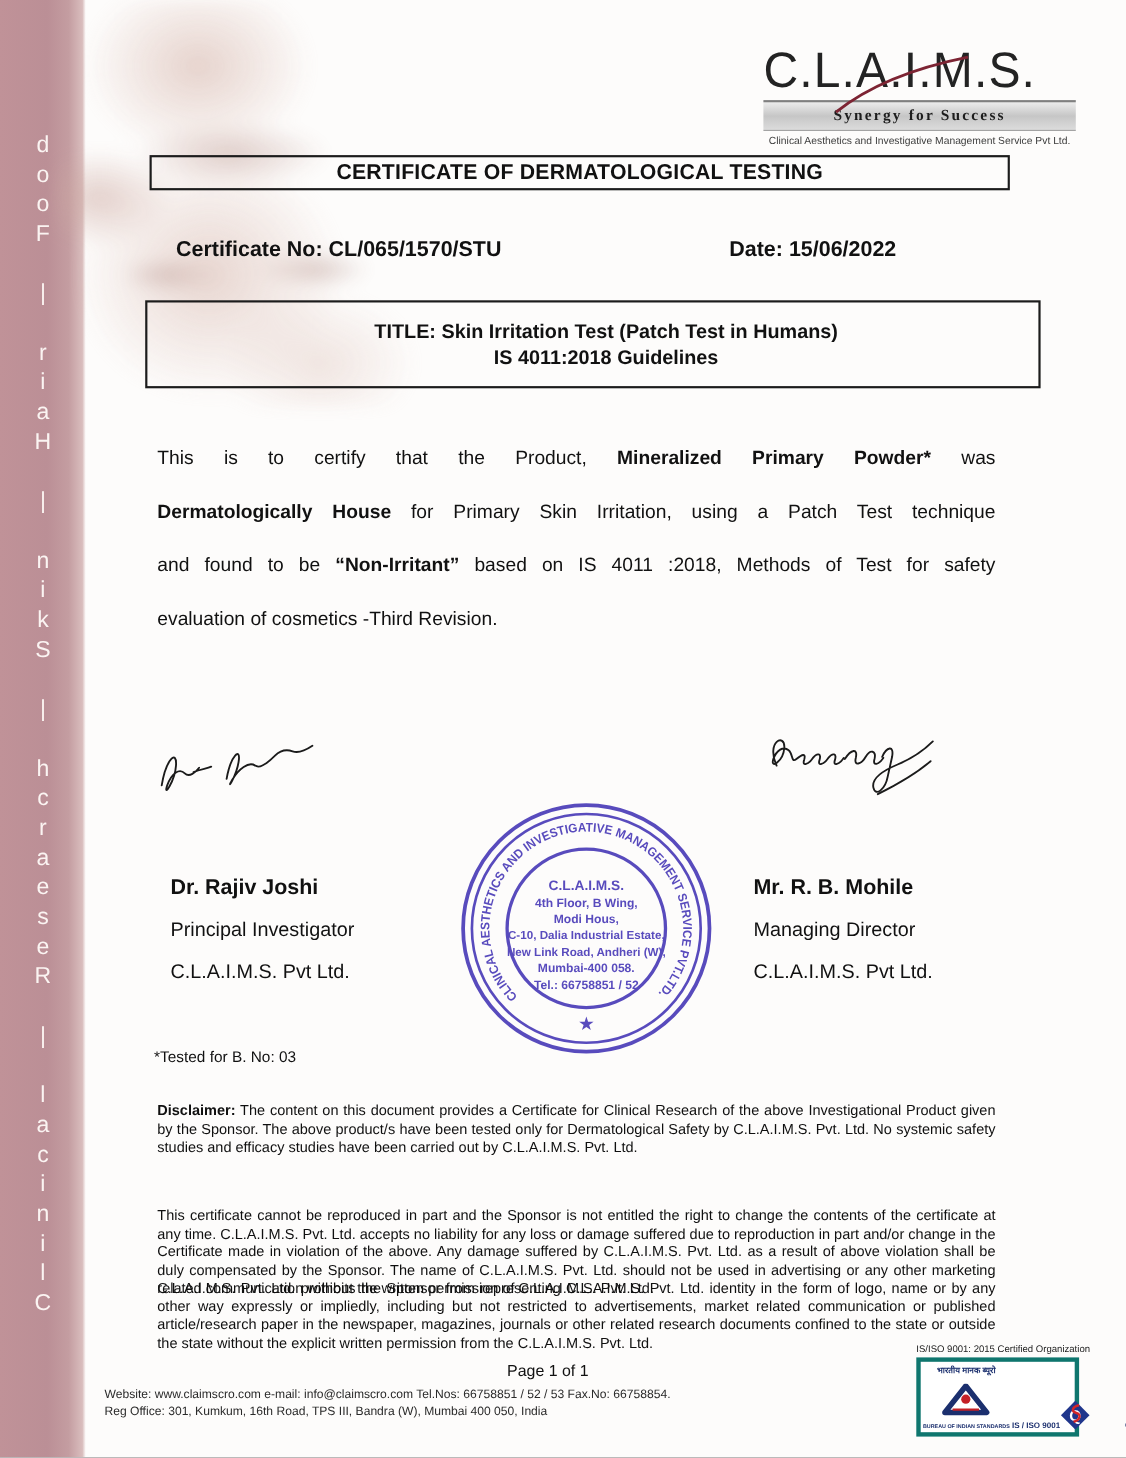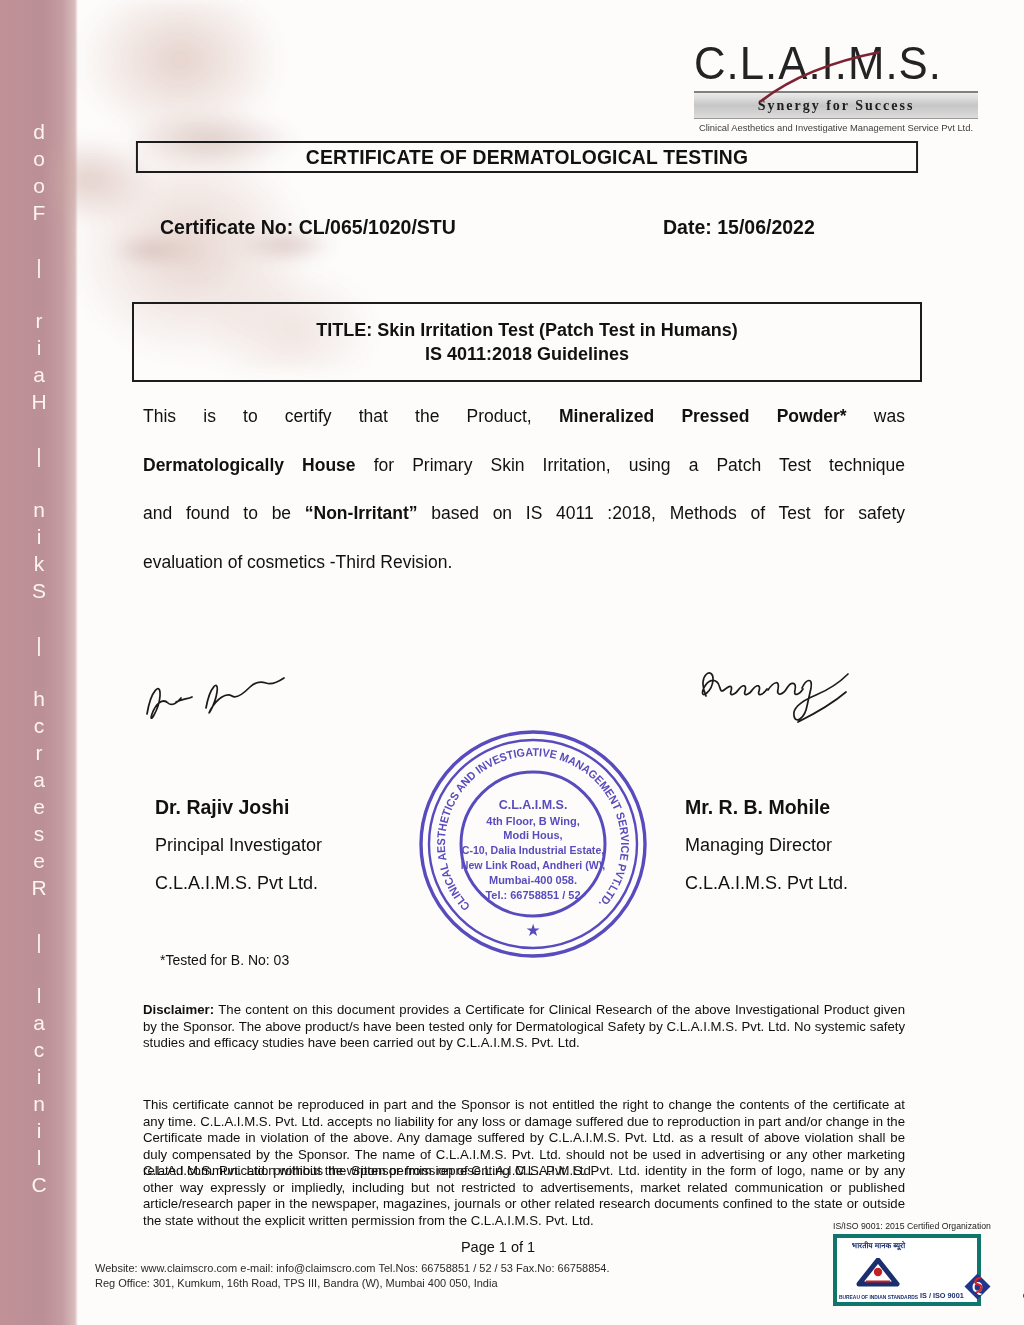--- a/index.html
+++ b/index.html
@@ -35,23 +35,23 @@
             font-size:14px;font-weight:700;letter-spacing:2px;color:#1d1d1d;font-family:Liberation Serif, serif;}
   .logo-sub{margin-top:3px;font-size:9.4px;color:#3d3d3d;text-align:center;white-space:nowrap;}
 
   
   .cert-title-box{position:absolute;left:132px;top:141px;width:786px;height:28px;
                   border:2px solid #1c1c1c;display:flex;align-items:center;justify-content:center;
                   font-size:19.5px;font-weight:700;letter-spacing:.2px;transform:scaleX(.99);}
   .cert-no-row{position:absolute;left:160px;top:216px;width:745px;font-size:19.5px;font-weight:700;}
   .cert-date{position:absolute;left:503px;top:0;}
 
-  .title-box{position:absolute;left:132px;top:302px;width:786px;height:76px;border:2px solid #1c1c1c;
+  .title-box{position:absolute;left:132px;top:273px;width:786px;height:76px;border:2px solid #1c1c1c;
              display:flex;flex-direction:column;align-items:center;justify-content:center;gap:3px;
-             font-size:18px;font-weight:700;}
+             font-size:18px;font-weight:700;padding-left:24px;}
 
   
   .body-text{position:absolute;left:143px;top:392px;width:762px;font-size:17.5px;line-height:48.5px;}
   .body-line{text-align:justify;}
   .body-line.jl{text-align-last:justify;}
   .body-line b{font-weight:700;}
 
   
   .sig{position:absolute;}
   .sig-left{left:140px;top:672px;}
@@ -59,21 +59,21 @@
   .sig path{stroke:#1b1b1b;stroke-width:1.7;fill:none;stroke-linecap:round;}
 
   .name-block{position:absolute;top:788px;line-height:38px;font-size:18px;}
   .name-block .nm{font-size:19.5px;font-weight:700;}
   .nb-left{left:155px;}
   .nb-right{left:685px;}
 
   
   .stamp{position:absolute;left:416px;top:727px;opacity:.92;}
 
-  .tested-for{position:absolute;left:160px;top:952px;font-size:14px;}
+  .tested-for{position:absolute;left:140px;top:952px;font-size:14px;}
 
   
   .disc{position:absolute;left:143px;width:762px;font-size:13.2px;line-height:16.5px;
         text-align:justify;color:#101010;}
   .disc b{font-weight:700;}
   .disc-1{top:1002px;}
   .disc-2{top:1097px;}
   .disc-3{top:1163px;}
 
   
@@ -152,31 +152,31 @@
       <span>Synergy for Success</span>
     </div>
     <div class="logo-sub">Clinical Aesthetics and Investigative Management Service Pvt Ltd.</div>
   </div>
 
   <div class="cert-title-box">
     <span>CERTIFICATE OF DERMATOLOGICAL TESTING</span>
   </div>
 
   <div class="cert-no-row">
-    <span><span>Certificate No: </span><span>CL/065/1020/STU</span></span>
+    <span><span>Certificate No: </span><span>CL/065/1570/STU</span></span>
     <span class="cert-date"><span>Date: </span><span>15/06/2022</span></span>
   </div>
 
   <div class="title-box">
     <div>TITLE: Skin Irritation Test (Patch Test in Humans)</div>
     <div>IS 4011:2018 Guidelines</div>
   </div>
 
   <div class="body-text">
-    <div class="body-line jl"><span>This is to certify that the Product, </span><b>Mineralized Pressed Powder*</b><span> was</span></div>
+    <div class="body-line jl"><span>This is to certify that the Product, </span><b>Mineralized Primary Powder*</b><span> was</span></div>
     <div class="body-line jl"><b>Dermatologically House</b><span> for Primary Skin Irritation, using a Patch Test technique</span></div>
     <div class="body-line jl"><span>and found to be </span><b>“Non-Irritant”</b><span> based on IS 4011 :2018, Methods of Test for safety</span></div>
     <div class="body-line"><span>evaluation of cosmetics -Third Revision.</span></div>
   </div>
 
   <svg class="sig sig-left" width="152" height="62" viewBox="0 0 152 62">
     <path d="M7,42 C11,18 21,9 20,24 C19,38 8,54 12,42 C16,31 23,26 28,31 C32,35 38,30 41,26 M36,30 C42,27 48,27 52,25"></path>
     <path d="M66,36 C70,14 79,7 77,20 C75,34 65,48 71,37 C77,27 86,20 92,24 C96,27 104,21 110,15 C114,11 120,9 126,11 C131,13 138,10 144,6"></path>
   </svg>
 

